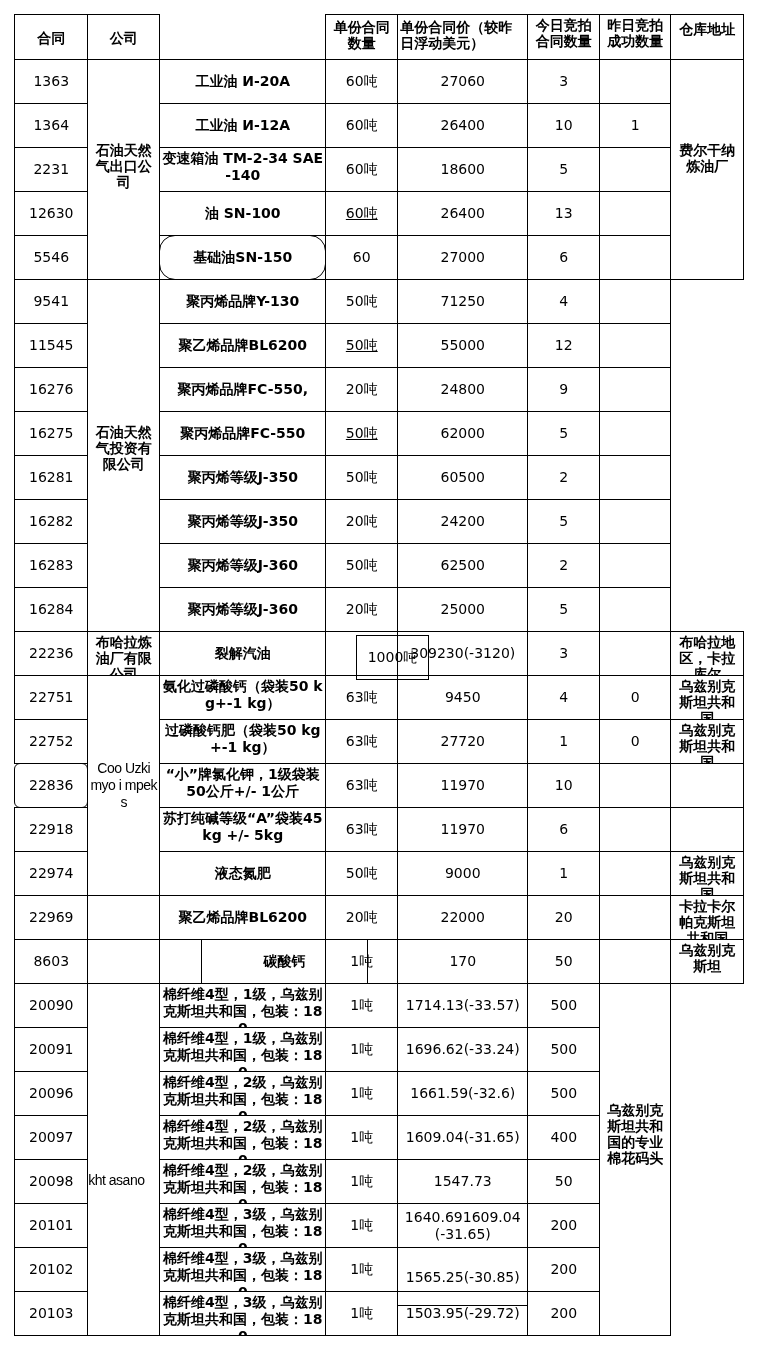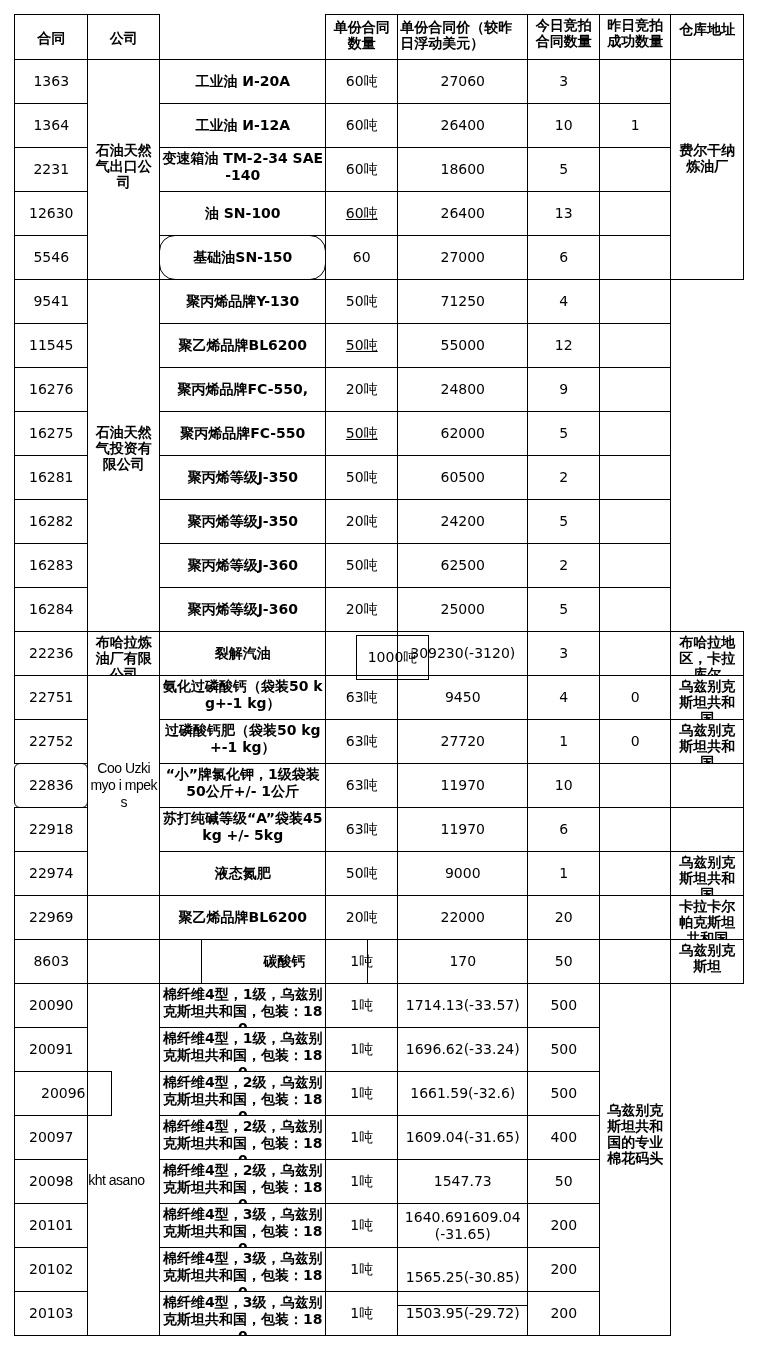--- a/index.html
+++ b/index.html
@@ -448,21 +448,21 @@
       </div>
       <div class="cell " style="left: 326px; top: 1028px; width: 73px; height: 45px;">
         <span class="t">1吨</span>
       </div>
       <div class="cell " style="left: 398px; top: 1028px; width: 131px; height: 45px;padding-top:0;">
         <span class="t">1696.62(-33.24)</span>
       </div>
       <div class="cell " style="left: 528px; top: 1028px; width: 73px; height: 45px;">
         <span class="t">500</span>
       </div>
-      <div class="cell " style="left: 15px; top: 1072px; width: 98px; height: 45px;">
+      <div class="cell " style="left: 15px; top: 1072px; width: 74px; height: 45px;">
         <span class="t">20096</span>
       </div>
       <div class="cell cn top" style="left: 160px; top: 1072px; width: 167px; height: 45px;">
         <span class="t">棉纤维4型，2级，乌兹别克斯坦共和国，包装：180</span>
       </div>
       <div class="cell " style="left: 326px; top: 1072px; width: 73px; height: 45px;">
         <span class="t">1吨</span>
       </div>
       <div class="cell " style="left: 398px; top: 1072px; width: 131px; height: 45px;padding-top:0;">
         <span class="t">1661.59(-32.6)</span>

